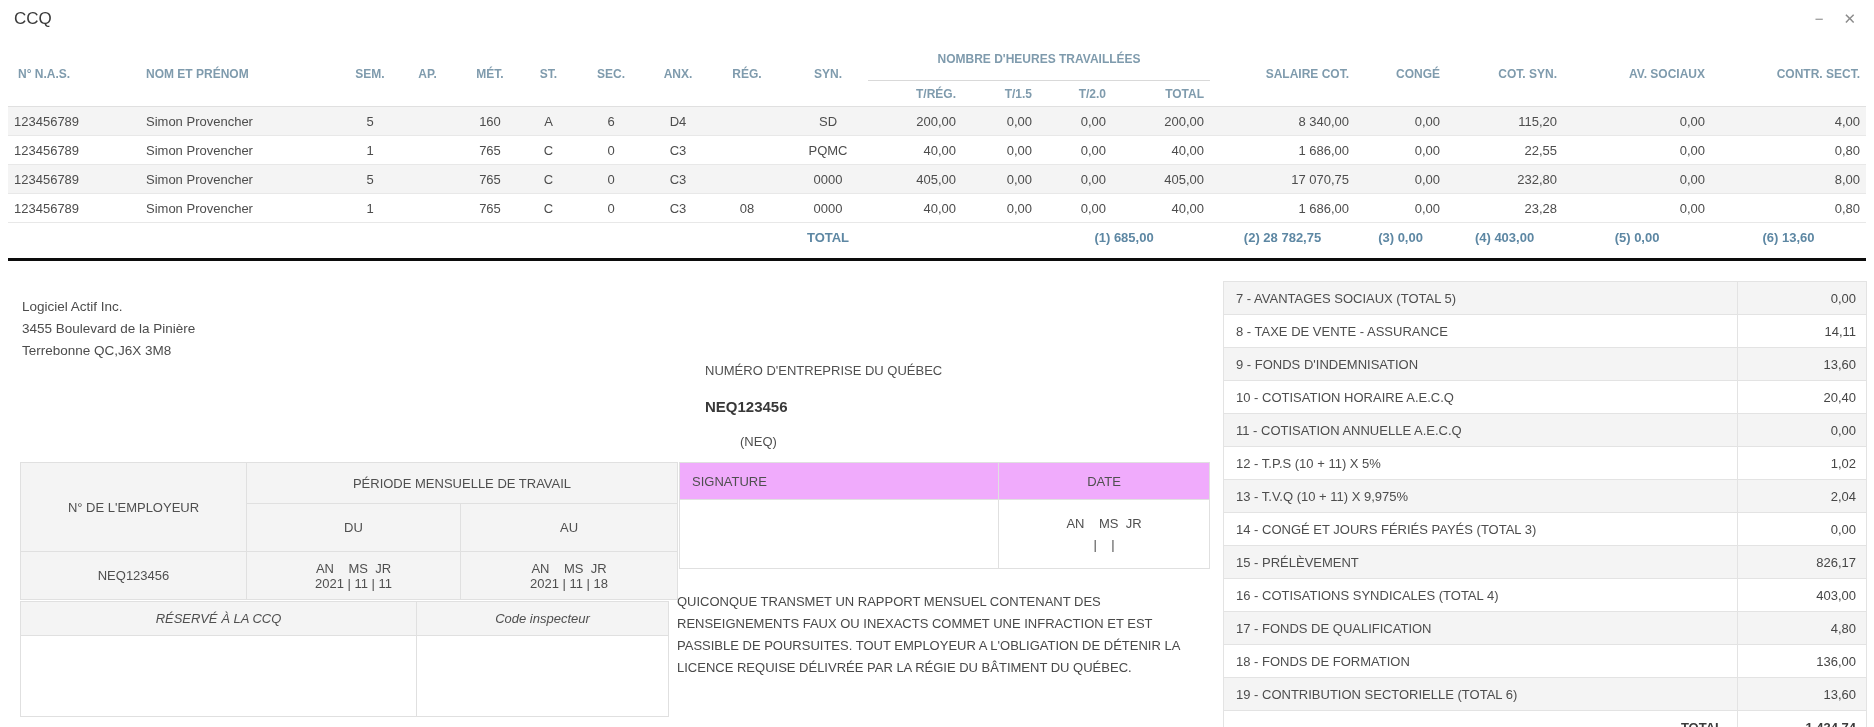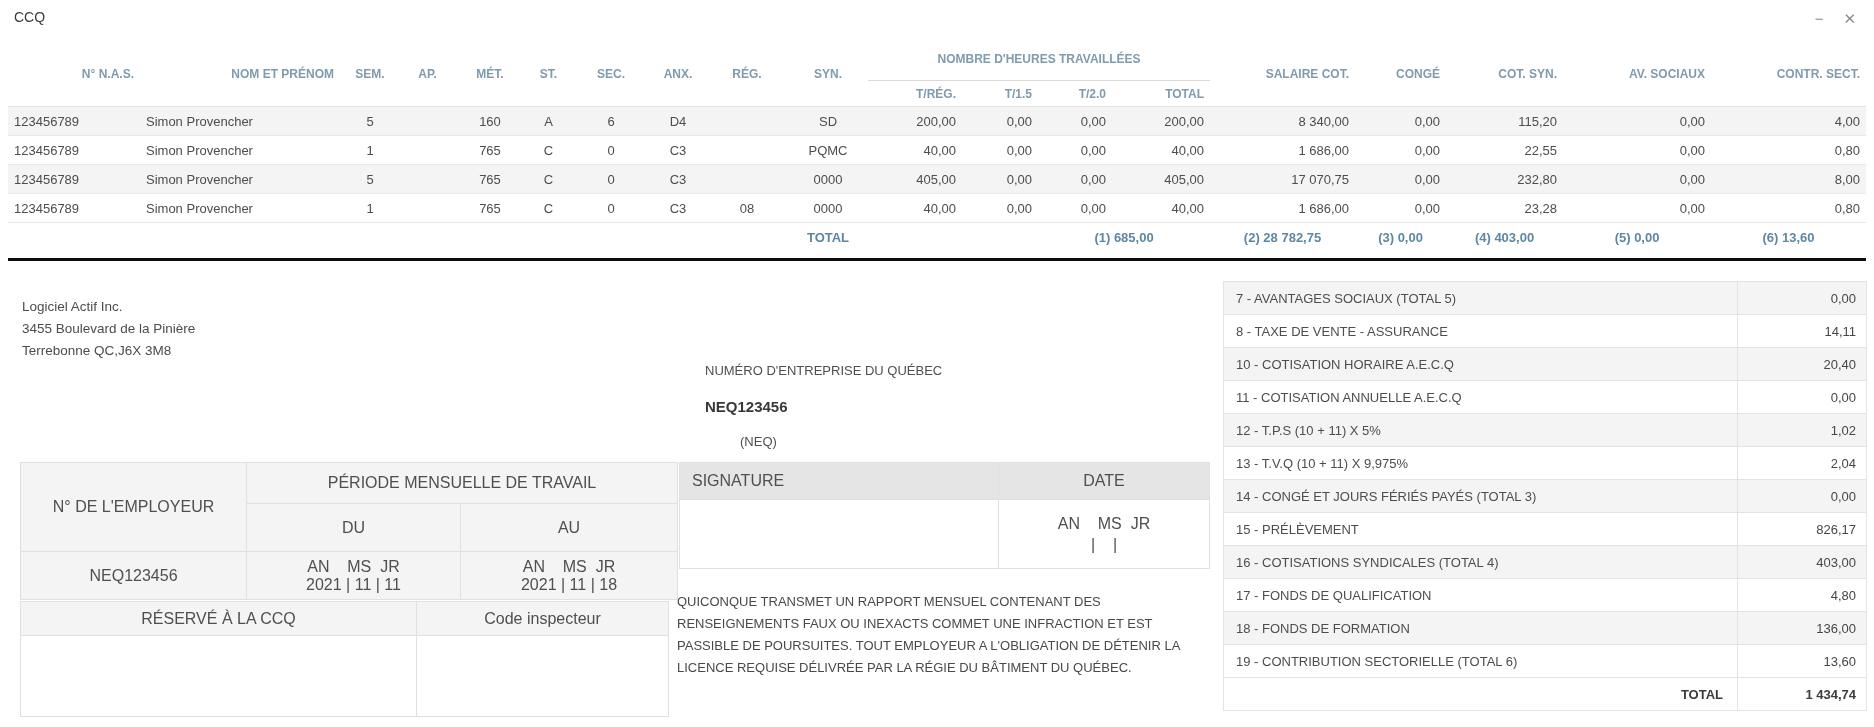--- a/index.html
+++ b/index.html
@@ -3,57 +3,57 @@
 <meta charset="utf-8">
 <style>
   html,body{margin:0;padding:0;}
   body{
     width:1874px;height:727px;overflow:hidden;position:relative;
     background:#ffffff;color:#424242;
     font-family:"Liberation Sans", sans-serif;
   }
   
   .titlebar{display:flex;justify-content:space-between;align-items:flex-start;padding:9px 18px 0 14px;height:33px;}
-  .title{font-size:14px;color:#3a3a3a;}
+  .title{font-size:17px;color:#3a3a3a;}
   .win-controls{display:flex;gap:20px;align-items:center;margin-top:2px;}
   .win-btn{color:#8c8c8c;font-size:15px;line-height:1;cursor:pointer;}
   
   table.main{border-collapse:collapse;table-layout:fixed;width:1858px;margin:0 8px;}
   table.main th{font-size:12px;font-weight:bold;color:#7f9bad;padding:0 6px;white-space:nowrap;}
   table.main thead tr.top-row th{vertical-align:middle;}
   table.main th.h-group{height:34px;vertical-align:bottom;padding-bottom:4px;text-align:center;border-bottom:1px solid #d9d9d9;}
   table.main thead tr.sub-row th{height:25px;vertical-align:middle;}
   table.main thead{border-bottom:1px solid #e0e0e0;}
   table.main td{font-size:13px;color:#4d4d4d;padding:0 6px;height:28px;white-space:nowrap;overflow:hidden;}
   table.main tbody tr{border-bottom:1px solid #e8e8e8;}
   table.main tbody tr:nth-child(odd){background:#f4f4f4;}
-  .h-left{text-align:right;}
+  .h-left{text-align:left;}
   .h-center,td.c-sem,td.c-ap,td.c-met,td.c-st,td.c-sec,td.c-anx,td.c-reg,td.c-syn{text-align:center;}
   .h-right,td.c-treg,td.c-t15,td.c-t20,td.c-total,td.c-salaire,td.c-conge,td.c-cotsyn,td.c-avsociaux,td.c-contrsect{text-align:right;}
   td.c-nas{padding-left:10px;}
   table.main tfoot td{height:29px;font-weight:bold;color:#5d87a3;font-size:13px;}
   table.main tfoot .total-label{text-align:center;}
   table.main tfoot .t-right{text-align:center;margin-top:46px;}
   .black-divider{height:3px;background:#0c0c0c;width:1858px;margin:6px 0 0 8px;}
   
   .address{position:absolute;left:22px;top:296px;font-size:13.5px;line-height:22px;color:#4c4c4c;}
   table.box{border-collapse:collapse;table-layout:fixed;position:absolute;}
-  table.box td{border:1px solid #e0e0e0;font-size:16px;color:#4f4f4f;text-align:center;vertical-align:middle;}
+  table.box td{border:1px solid #e0e0e0;font-size:13px;color:#4f4f4f;text-align:center;vertical-align:middle;}
   table.employer{left:20px;top:462px;}
   table.employer td{background:#f4f4f4;}
-  table.reserved{left:20px;top:601px;}
+  table.reserved{left:20px;top:601px;font-style:italic;}
   table.reserved td.hdr{background:#f4f4f4;height:31px;}
   table.reserved td.body{background:#fff;height:78px;}
   
   .neq-block{position:absolute;left:705px;top:363px;}
   .neq-label{font-size:13px;color:#4f4f4f;}
   .neq-value{font-size:15px;font-weight:bold;color:#383838;margin-top:20px;}
   .neq-sub{font-size:13px;color:#4f4f4f;margin-top:19px;margin-left:35px;}
   table.signature{left:679px;top:462px;}
-  table.signature td.hdr{background:#e5e5e5;height:34px;}
+  table.signature td.hdr{background:#f0abfc;height:34px;}
   table.signature td.sig-hdr{text-align:left;padding-left:12px;}
   table.signature td.body{background:#fff;height:66px;vertical-align:top;}
   .date-lines{padding-top:12px;line-height:21px;}
   .pre{white-space:pre;}
   .legal{position:absolute;left:677px;top:591px;width:516px;font-size:13px;line-height:22px;color:#494949;}
   
   table.summary{border-collapse:collapse;table-layout:fixed;position:absolute;left:1223px;top:281px;width:643px;}
   table.summary td{border:1px solid #e3e3e3;font-size:13px;height:30px;white-space:nowrap;overflow:hidden;}
   table.summary tbody tr:nth-child(odd) td{background:#f4f4f4;}
   td.s-label{color:#4d4d4d;padding-left:12px;text-align:left;}
@@ -312,20 +312,24 @@
   <tbody id="summary-tbody">
       <tr>
         <td class="s-label">7 - AVANTAGES SOCIAUX (TOTAL 5)</td>
         <td class="s-value">0,00</td>
       </tr>
       <tr>
         <td class="s-label">8 - TAXE DE VENTE - ASSURANCE</td>
         <td class="s-value">14,11</td>
       </tr>
       <tr>
+        <td class="s-label">9 - FONDS D'INDEMNISATION</td>
+        <td class="s-value">13,60</td>
+      </tr>
+      <tr>
         <td class="s-label">10 - COTISATION HORAIRE A.E.C.Q</td>
         <td class="s-value">20,40</td>
       </tr>
       <tr>
         <td class="s-label">11 - COTISATION ANNUELLE A.E.C.Q</td>
         <td class="s-value">0,00</td>
       </tr>
       <tr>
         <td class="s-label">12 - T.P.S (10 + 11) X 5%</td>
         <td class="s-value">1,02</td>

